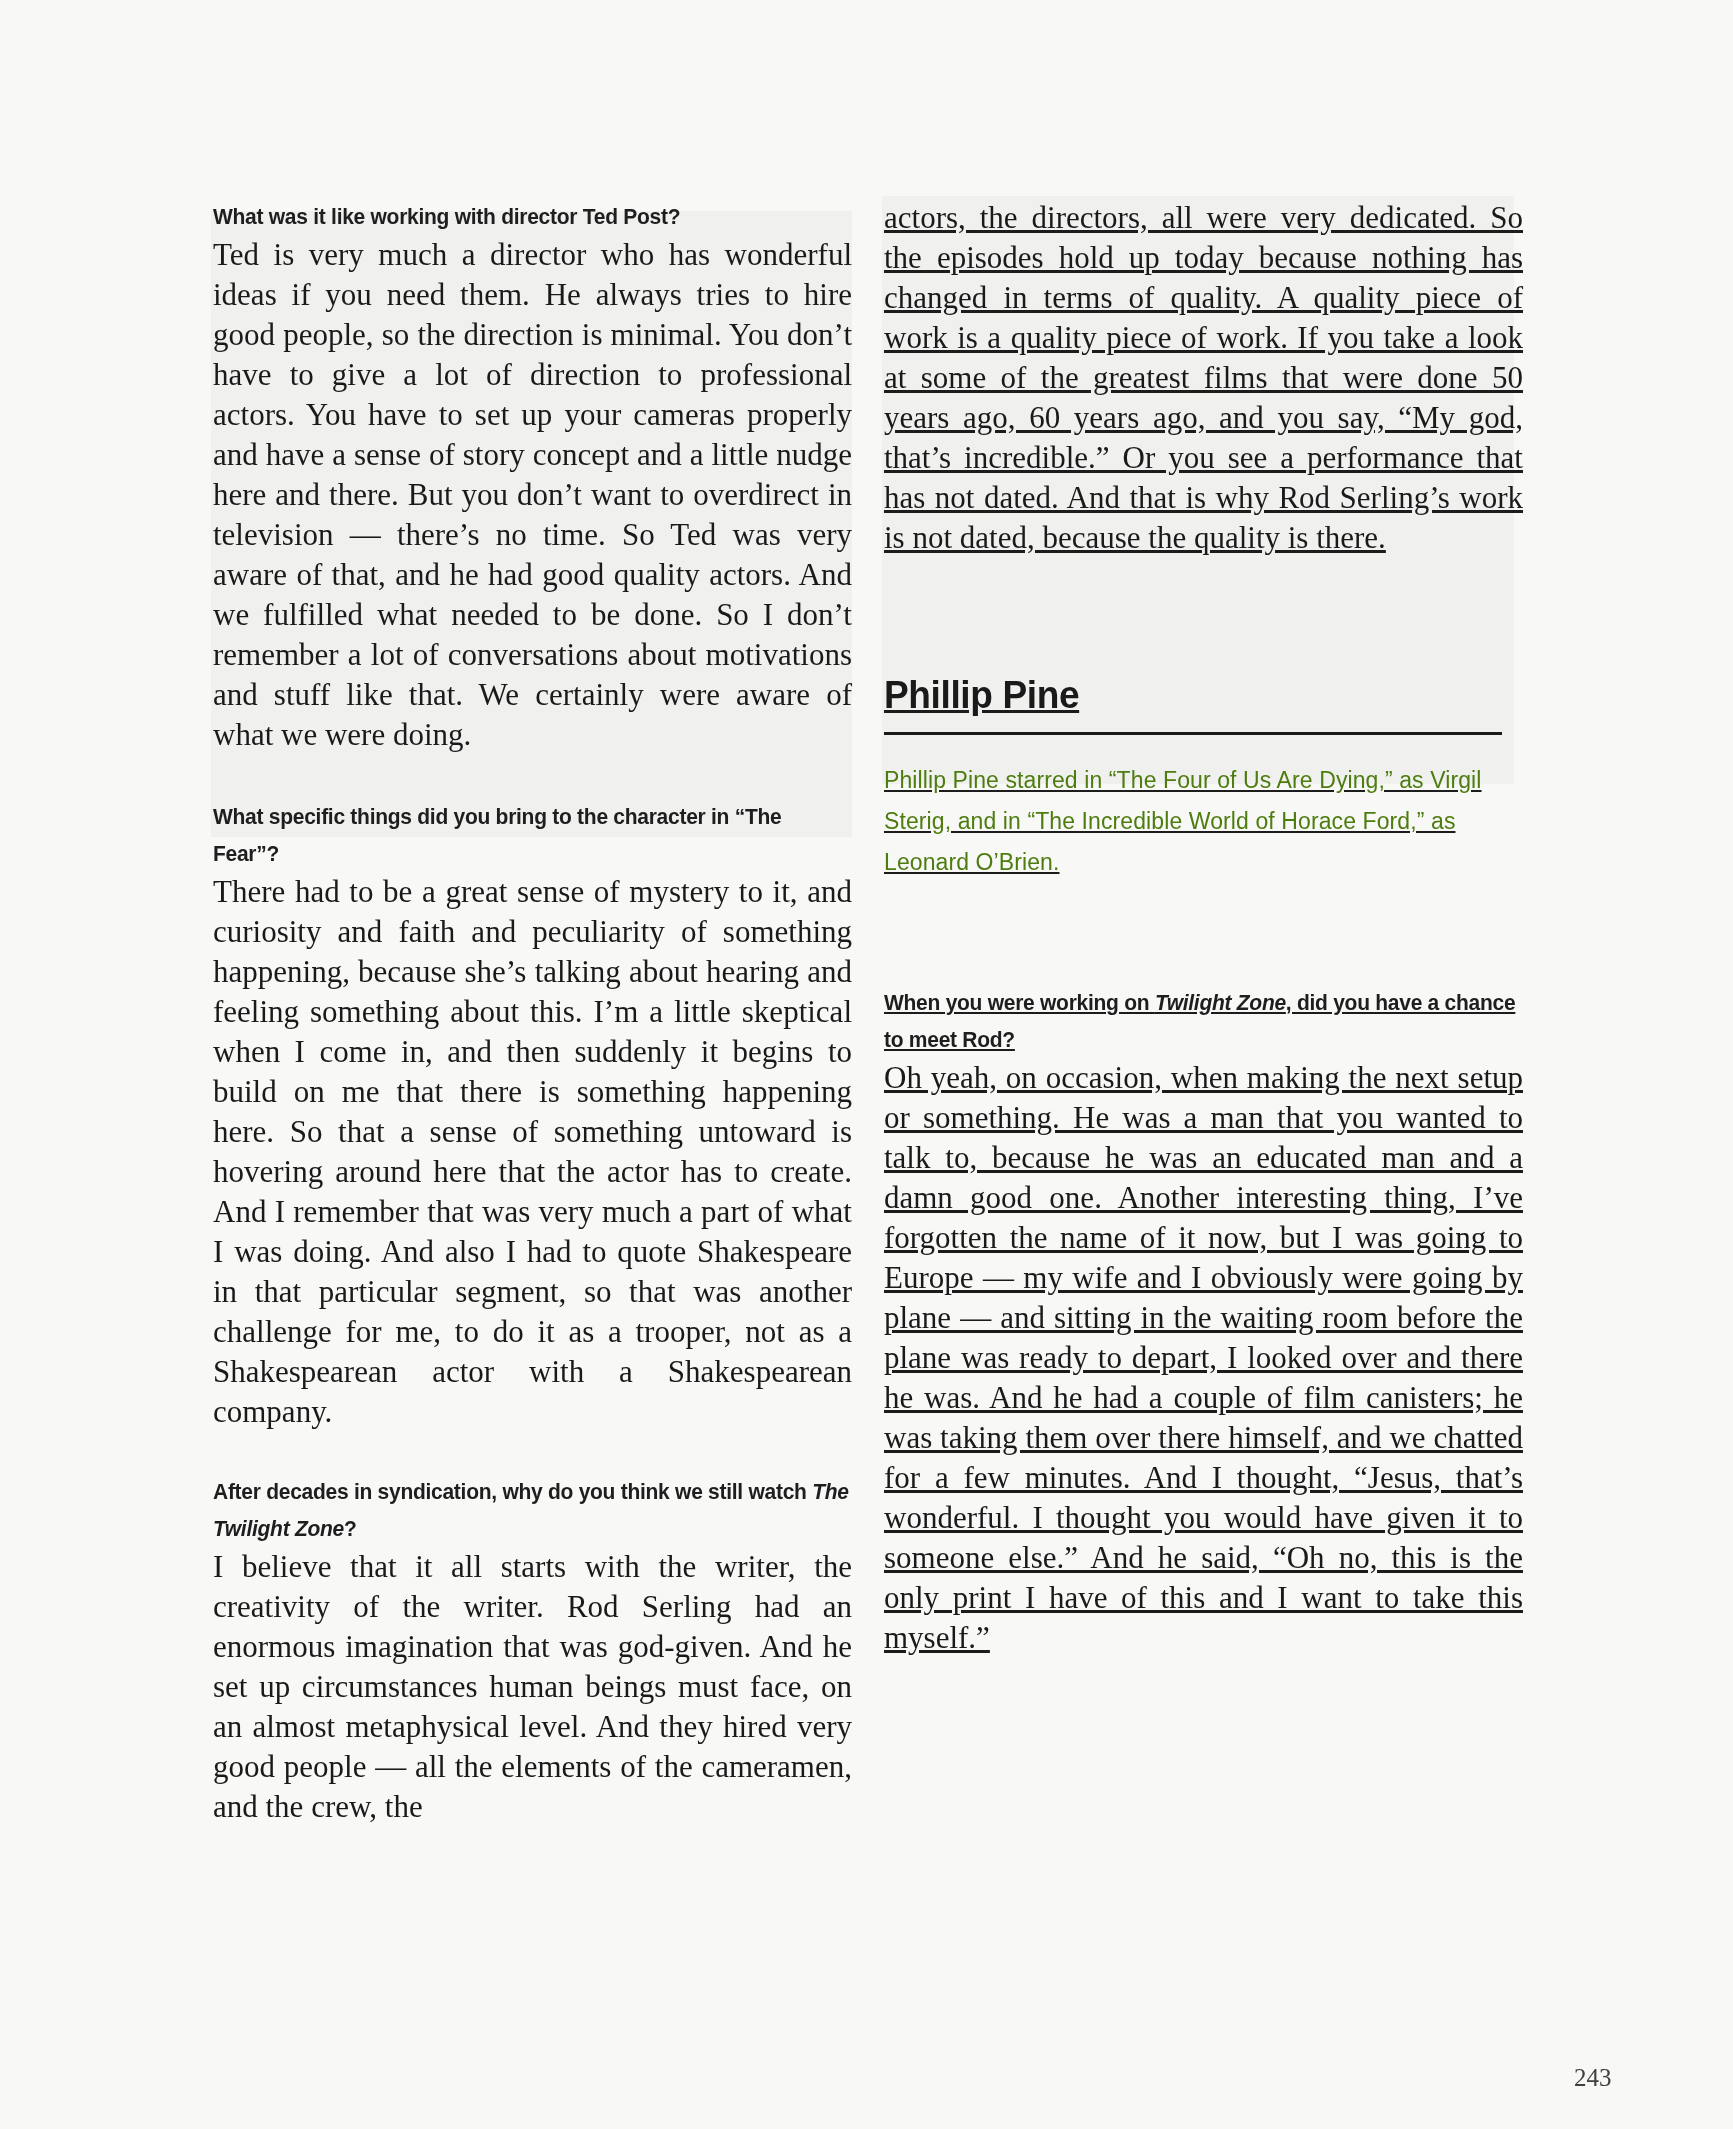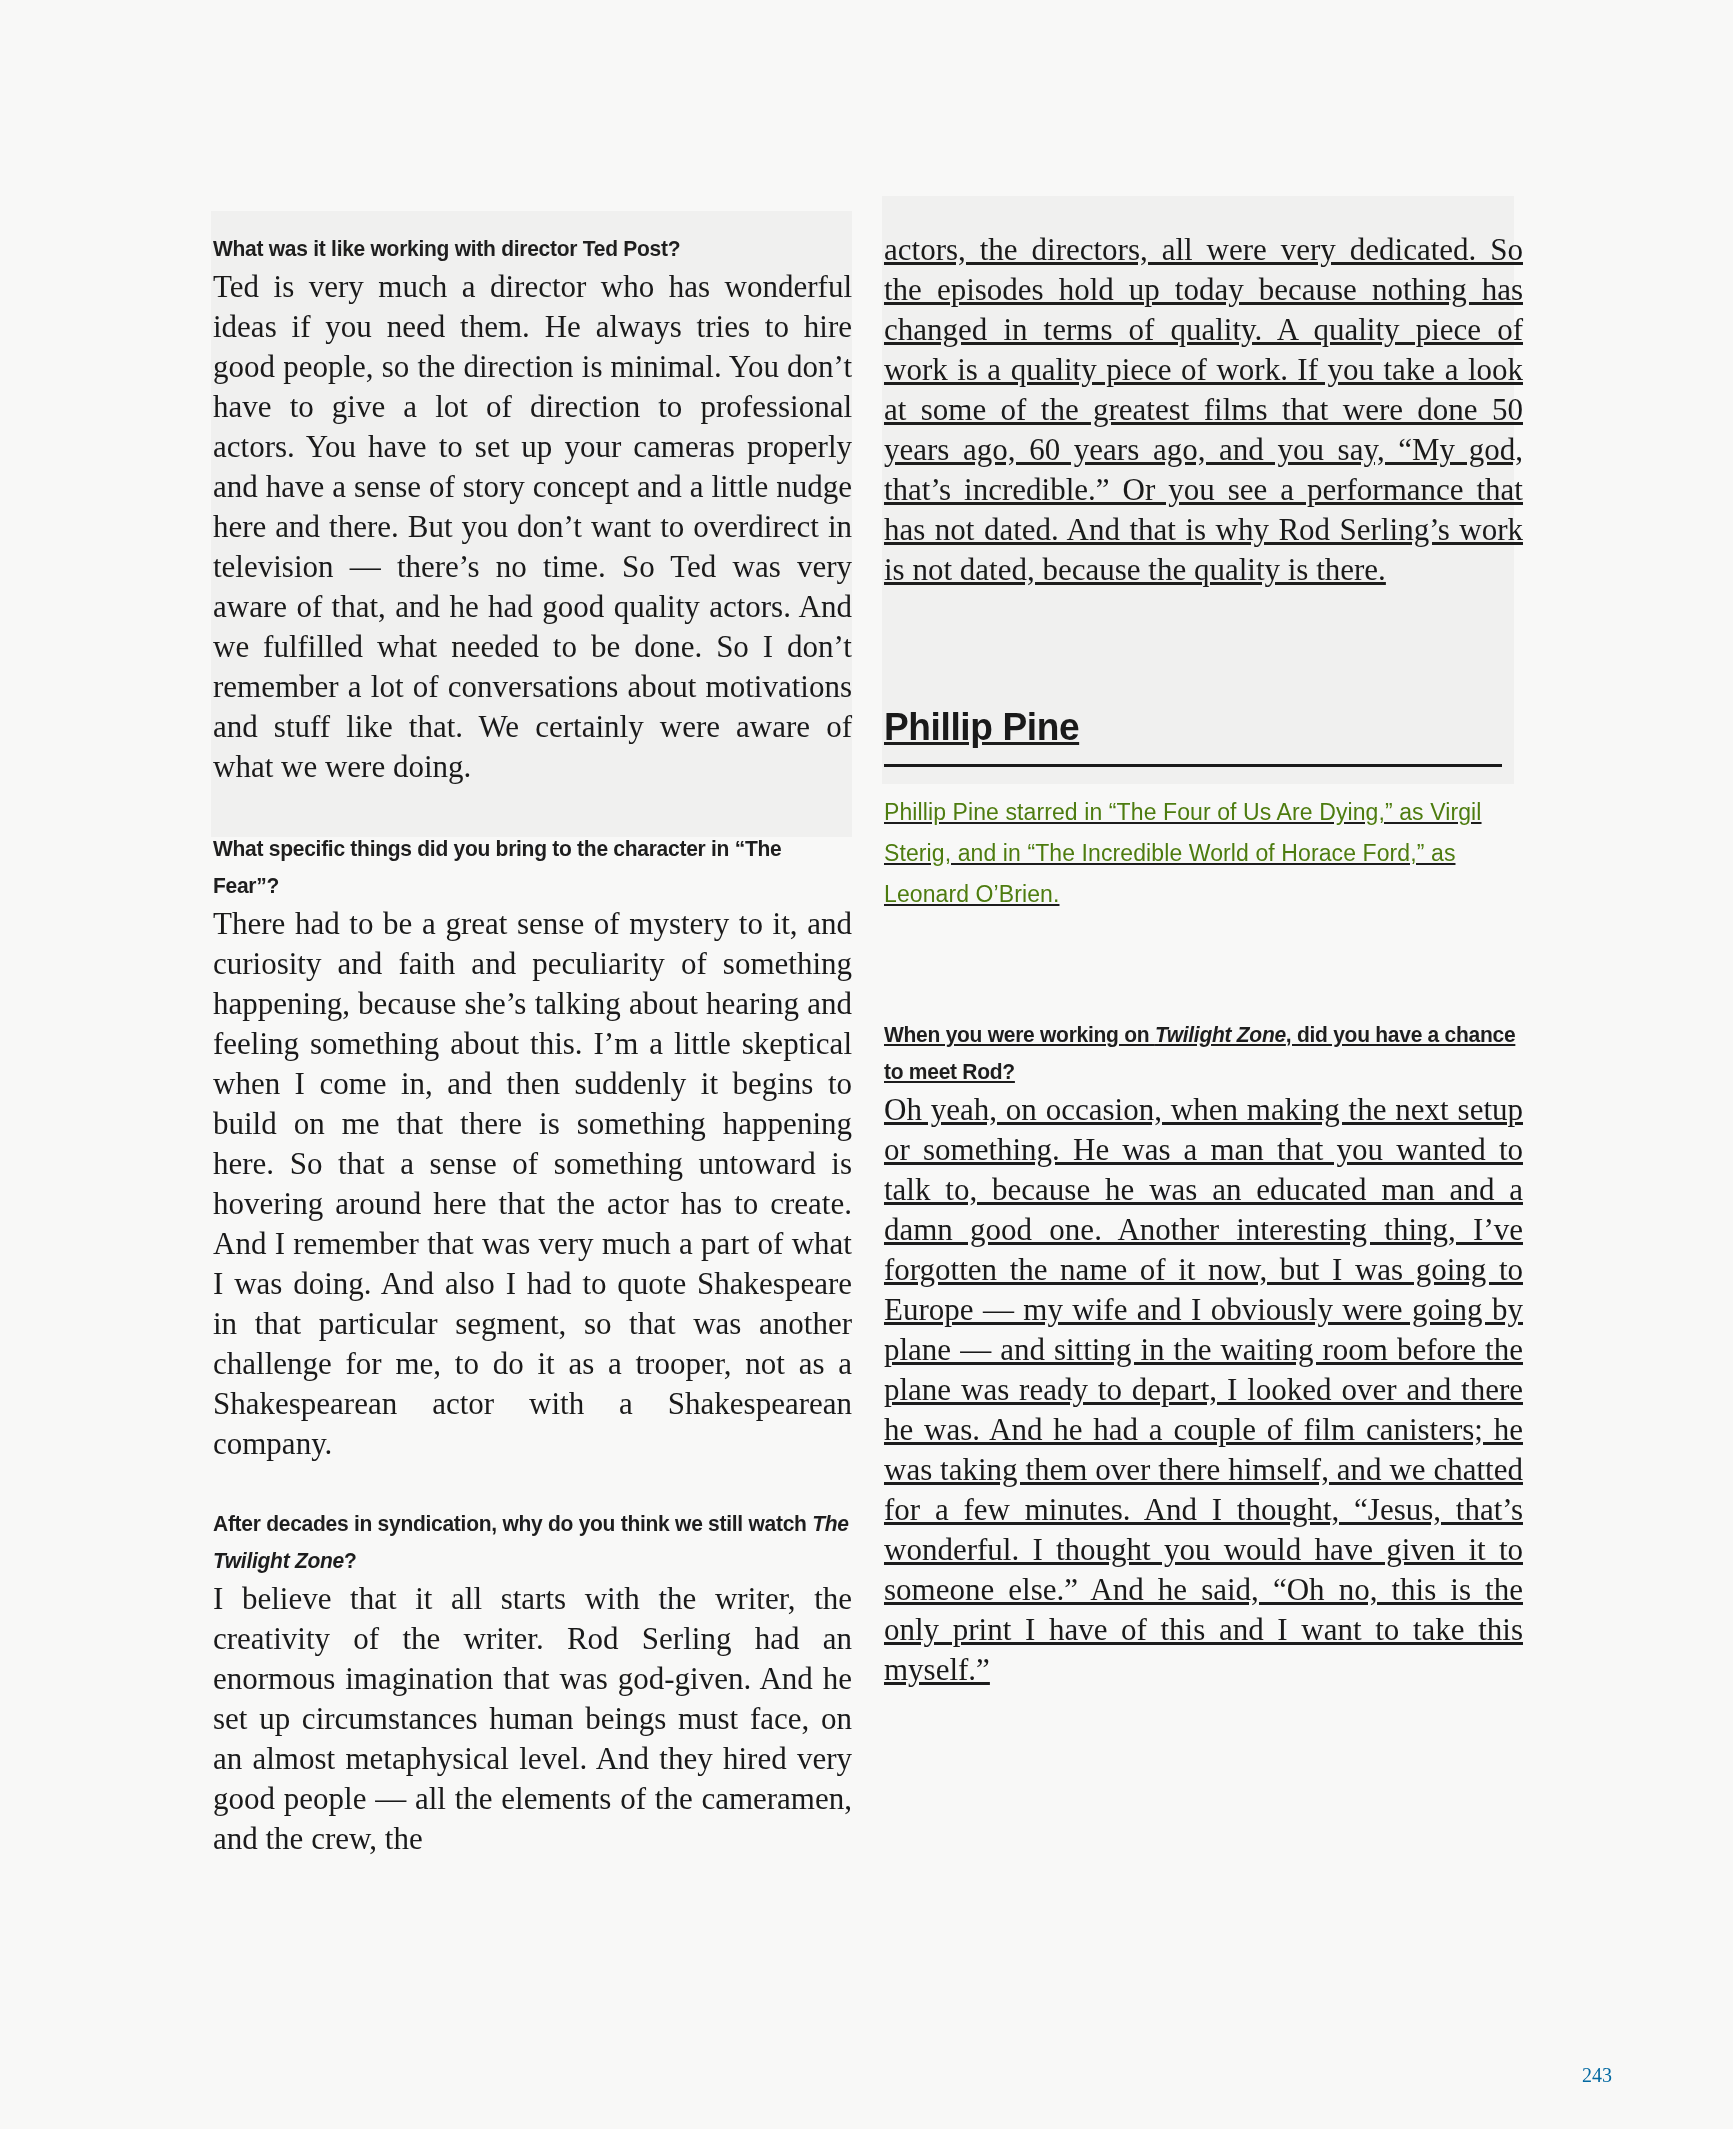--- a/index.html
+++ b/index.html
@@ -15,21 +15,20 @@
       color: #1c1c1c;
     }
     .shade {
       position: absolute;
       background: #f0f0ef;
     }
     .col {
       position: absolute;
       top: 198px;
       width: 639px;
-      margin-top: 32px;
     }
     .col-left { left: 213px; }
     .col-right { left: 884px; text-decoration: underline; }
     .q {
       font-family: "Liberation Sans", sans-serif;
       font-weight: bold;
       font-size: 22.6px;
       line-height: 37px;
       letter-spacing: -0.3px;
       color: #1e1e1e;
@@ -73,23 +72,22 @@
       line-height: 41px;
       margin: 0;
       color: #4d7c0f;
       letter-spacing: 0.1px;
     }
     .page-num {
       position: absolute;
       left: 1574px;
       top: 2064px;
       font-family: "Liberation Serif", serif;
-      font-size: 20px;
-      color: #0369a1;
-      margin-left: 8px;
+      font-size: 25px;
+      color: #404040;
     }
   </style>
 </head>
 <body>
 
 <div class="shade" style="left:211px; top:211px; width:641px; height:626px;"></div>
 <div class="shade" style="left:882px; top:196px; width:632px; height:588px;"></div>
 
 <div class="col col-left">
   <p class="q">What was it like working with director Ted Post?</p>

